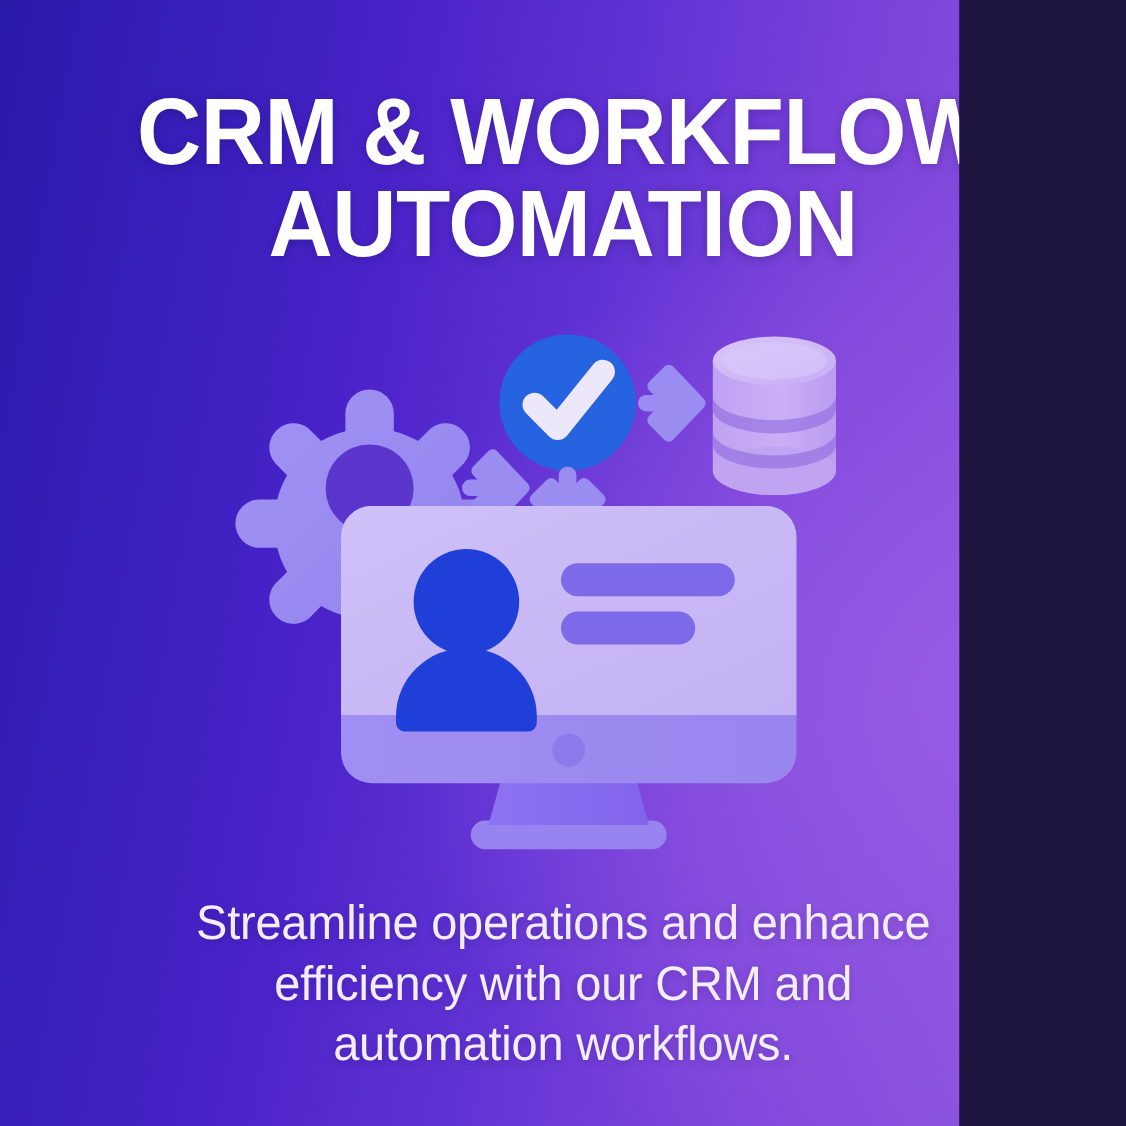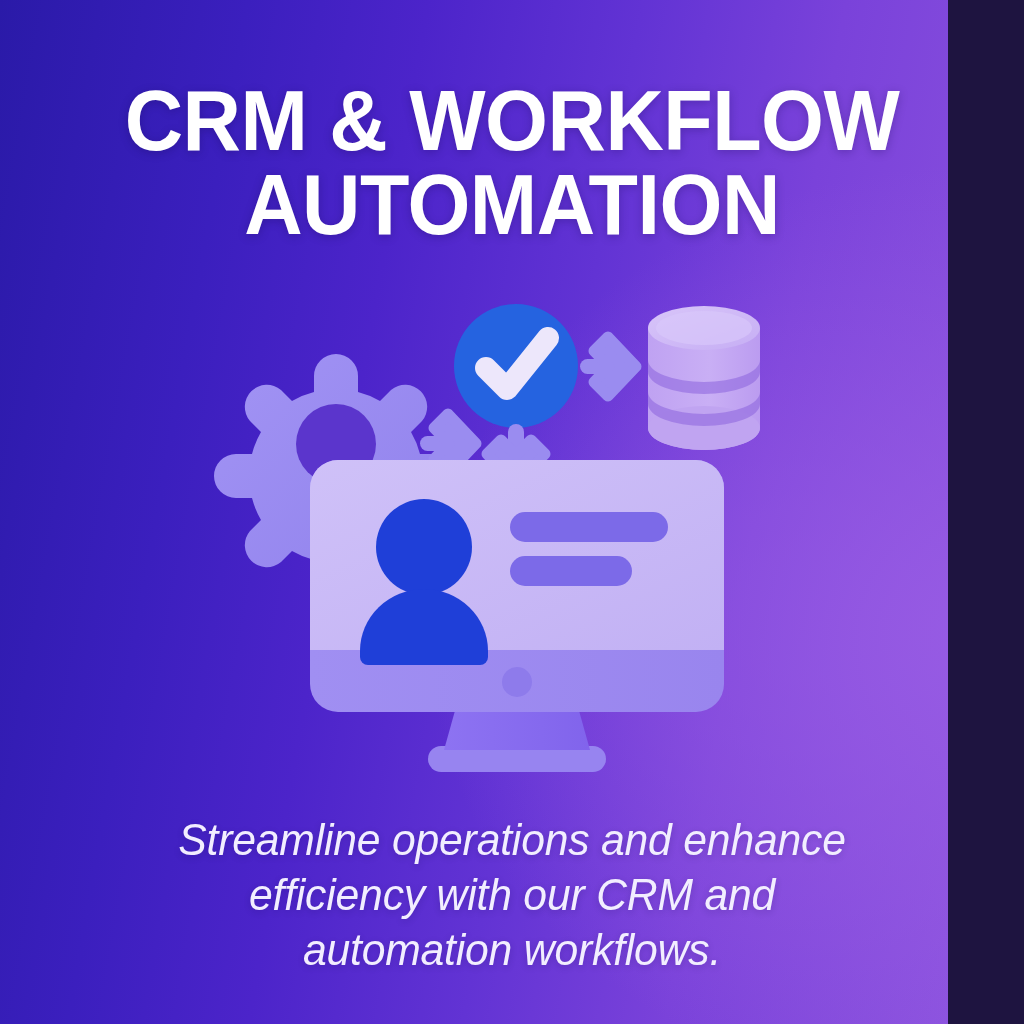--- a/index.html
+++ b/index.html
@@ -7,21 +7,21 @@
     margin: 0;
     padding: 0;
     background: #1e1440;
   }
   body {
     font-family: "Liberation Sans", sans-serif;
   }
 
   .poster {
     position: relative;
-    width: 948px;
+    width: 872px;
     height: 1024px;
     overflow: hidden;
     background:
       radial-gradient(ellipse 900px 760px at 104% 62%, rgba(152,92,228,0.95) 0%, rgba(152,92,228,0.0) 62%),
       linear-gradient(100deg,
         #2a1aa8 0%,
         #3b1fbe 22%,
         #4c24ca 38%,
         #6233d4 57%,
         #7a42da 75%,
@@ -53,21 +53,20 @@
 
   
   .subtitle-block {
     position: absolute;
     top: 812px;
     left: 0;
     width: 1024px;
     text-align: center;
     padding: 0 107px;
     box-sizing: border-box;
-    font-style: italic;
   }
   .subtitle-line {
     display: block;
     color: #f2eeff;
     font-family: "Liberation Sans", sans-serif;
     font-weight: normal;
     font-size: 44px;
     line-height: 1.25;
     letter-spacing: -0.2px;
     transform: scaleX(0.97);

